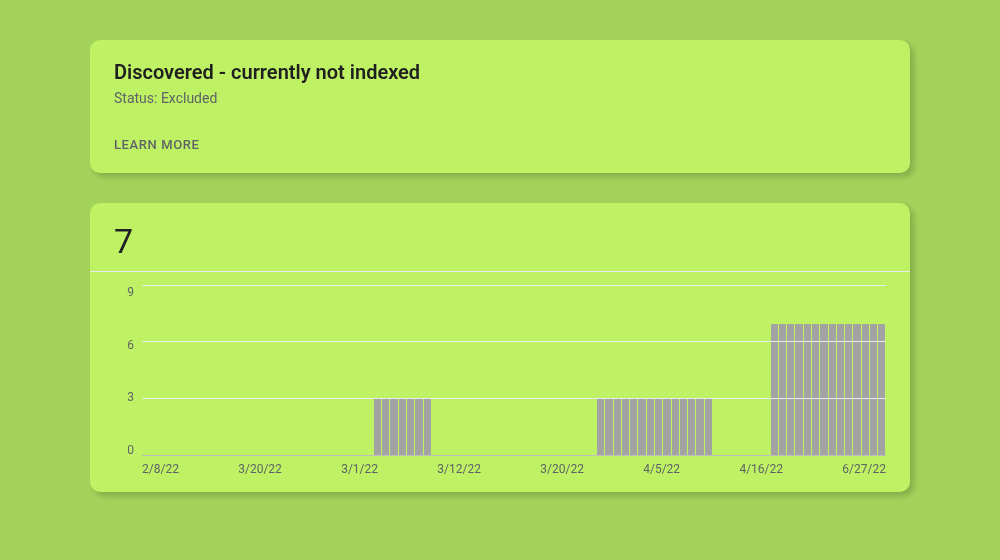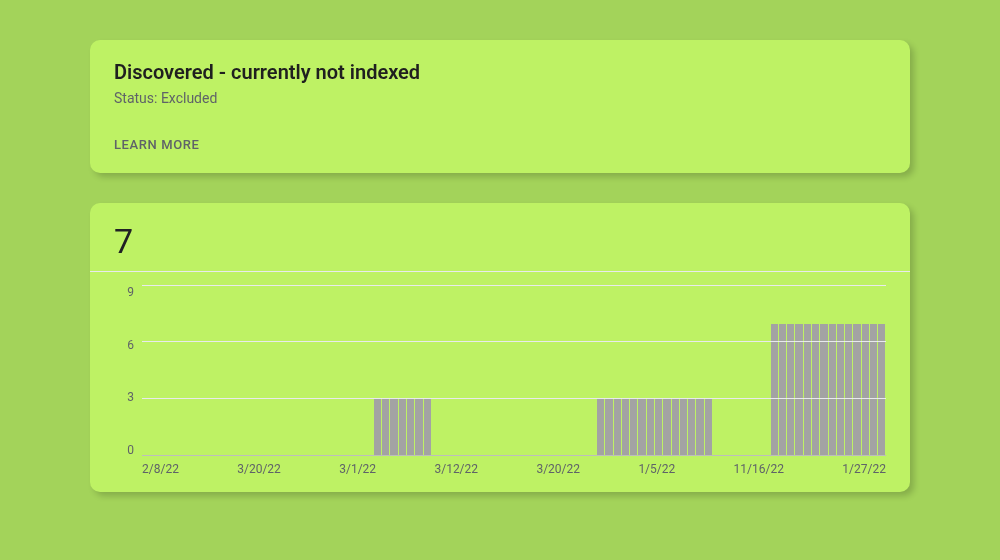--- a/index.html
+++ b/index.html
@@ -227,17 +227,17 @@
         <div class="gridline" style="bottom: 66.6667%;"></div>
         <div class="gridline" style="bottom: 33.3333%;"></div>
       </div>
   </div>
   <div class="x-axis" id="x-axis">
       <span>2/8/22</span>
       <span>3/20/22</span>
       <span>3/1/22</span>
       <span>3/12/22</span>
       <span>3/20/22</span>
-      <span>1/5/22</span>
-      <span>11/16/22</span>
-      <span>1/27/22</span>
+      <span>4/5/22</span>
+      <span>4/16/22</span>
+      <span>6/27/22</span>
     </div>
 </div>
 
 </body></html>

